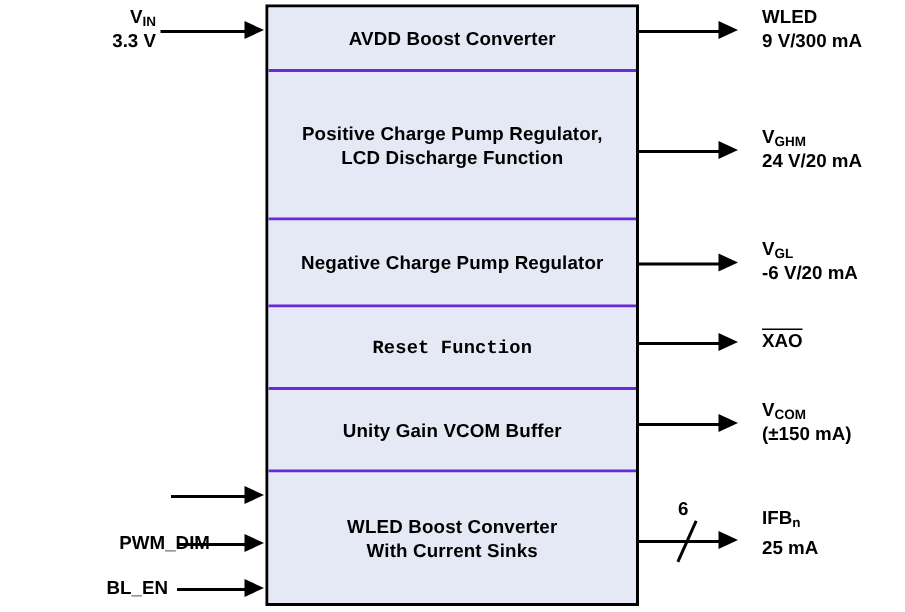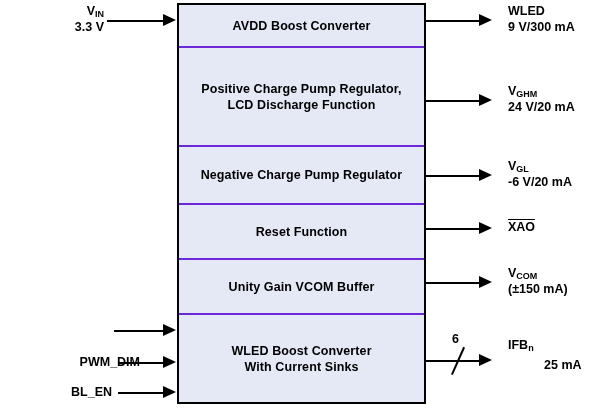--- a/index.html
+++ b/index.html
@@ -128,21 +128,21 @@
         <span>LCD Discharge Function</span>
       </div>
     </div>
 
     <div class="block" style="height:58px;">
       <div class="lines">
         <span>Negative Charge Pump Regulator</span>
       </div>
     </div>
 
-    <div class="block" style="height:55px;">
+    <div class="block" style="height:55px;font-family:Liberation Mono, monospace;">
       <div class="lines">
         <span>Reset Function</span>
       </div>
     </div>
 
     <div class="block" style="height:55px;">
       <div class="lines">
         <span>Unity Gain VCOM Buffer</span>
       </div>
     </div>
@@ -222,16 +222,16 @@
     <span class="l1"><span class="overline">XAO</span></span>
   </div>
 
   <div class="label right" style="left:508px; top:266px;">
     <span class="l1"><span>V</span><sub>COM</sub></span>
     <span class="l2">(±150 mA)</span>
   </div>
 
   <div class="label right" style="left:508px; top:338px;">
     <span class="l1"><span>IFB</span><sub>n</sub></span>
-    <span class="l2" style="margin-top:4px;margin-left:36px;">25 mA</span>
+    <span class="l2" style="margin-top:4px;">25 mA</span>
   </div>
 
 </div>
 
 </body></html>

